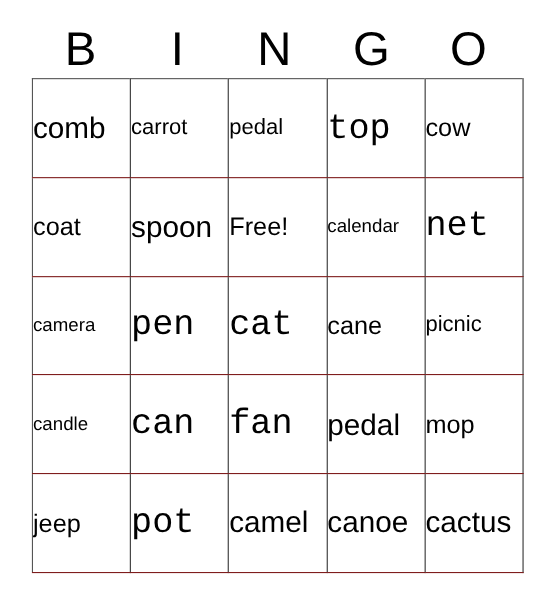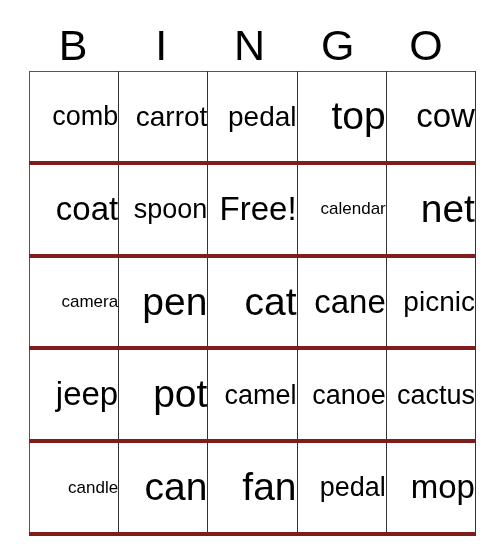--- a/index.html
+++ b/index.html
@@ -55,38 +55,38 @@
     border-top: 1px solid #555555;
     border-left: 1px solid #555555;
   }
   #grid tr {
     height: 88.8px;
   }
   .cell {
     width: 88.2px;
     height: 88.8px;
     border-right: 1px solid #333333;
-    border-bottom: 4px solid #7f1d1d;
-    text-align: right;
+    border-bottom: 1px solid #7f1d1d;
+    text-align: left;
     vertical-align: middle;
     padding: 0;
     overflow: hidden;
   }
   .cell-text {
     display: block;
     line-height: 1.05;
     white-space: nowrap;
     color: #000000;
     font-weight: 400;
   }
   
-  .fs-xl  { font-size: 39px; }
-  .fs-lg  { font-size: 33px; }
+  .fs-xl  { font-size: 32px; font-family: Liberation Mono, monospace; }
+  .fs-lg  { font-size: 23px; }
   .fs-md  { font-size: 27px; }
-  .fs-sm  { font-size: 28px; }
+  .fs-sm  { font-size: 20px; }
   .fs-xs  { font-size: 17px; }
 </style>
 </head>
 <body>
 
 <div id="card">
 
   <div id="header-row">
     <div class="header-cell">B</div>
     <div class="header-cell">I</div>
@@ -143,48 +143,48 @@
           </td>
           <td class="cell">
             <span class="cell-text fs-lg">cane</span>
           </td>
           <td class="cell">
             <span class="cell-text fs-sm">picnic</span>
           </td>
         </tr>
         <tr>
           <td class="cell">
+            <span class="cell-text fs-xs">candle</span>
+          </td>
+          <td class="cell">
+            <span class="cell-text fs-xl">can</span>
+          </td>
+          <td class="cell">
+            <span class="cell-text fs-xl">fan</span>
+          </td>
+          <td class="cell">
+            <span class="cell-text fs-md">pedal</span>
+          </td>
+          <td class="cell">
+            <span class="cell-text fs-lg">mop</span>
+          </td>
+        </tr>
+        <tr>
+          <td class="cell">
             <span class="cell-text fs-lg">jeep</span>
           </td>
           <td class="cell">
             <span class="cell-text fs-xl">pot</span>
           </td>
           <td class="cell">
             <span class="cell-text fs-md">camel</span>
           </td>
           <td class="cell">
             <span class="cell-text fs-md">canoe</span>
           </td>
           <td class="cell">
             <span class="cell-text fs-md">cactus</span>
           </td>
         </tr>
-        <tr>
-          <td class="cell">
-            <span class="cell-text fs-xs">candle</span>
-          </td>
-          <td class="cell">
-            <span class="cell-text fs-xl">can</span>
-          </td>
-          <td class="cell">
-            <span class="cell-text fs-xl">fan</span>
-          </td>
-          <td class="cell">
-            <span class="cell-text fs-md">pedal</span>
-          </td>
-          <td class="cell">
-            <span class="cell-text fs-lg">mop</span>
-          </td>
-        </tr>
       </tbody>
   </table>
 
 </div>
 
 </body></html>

